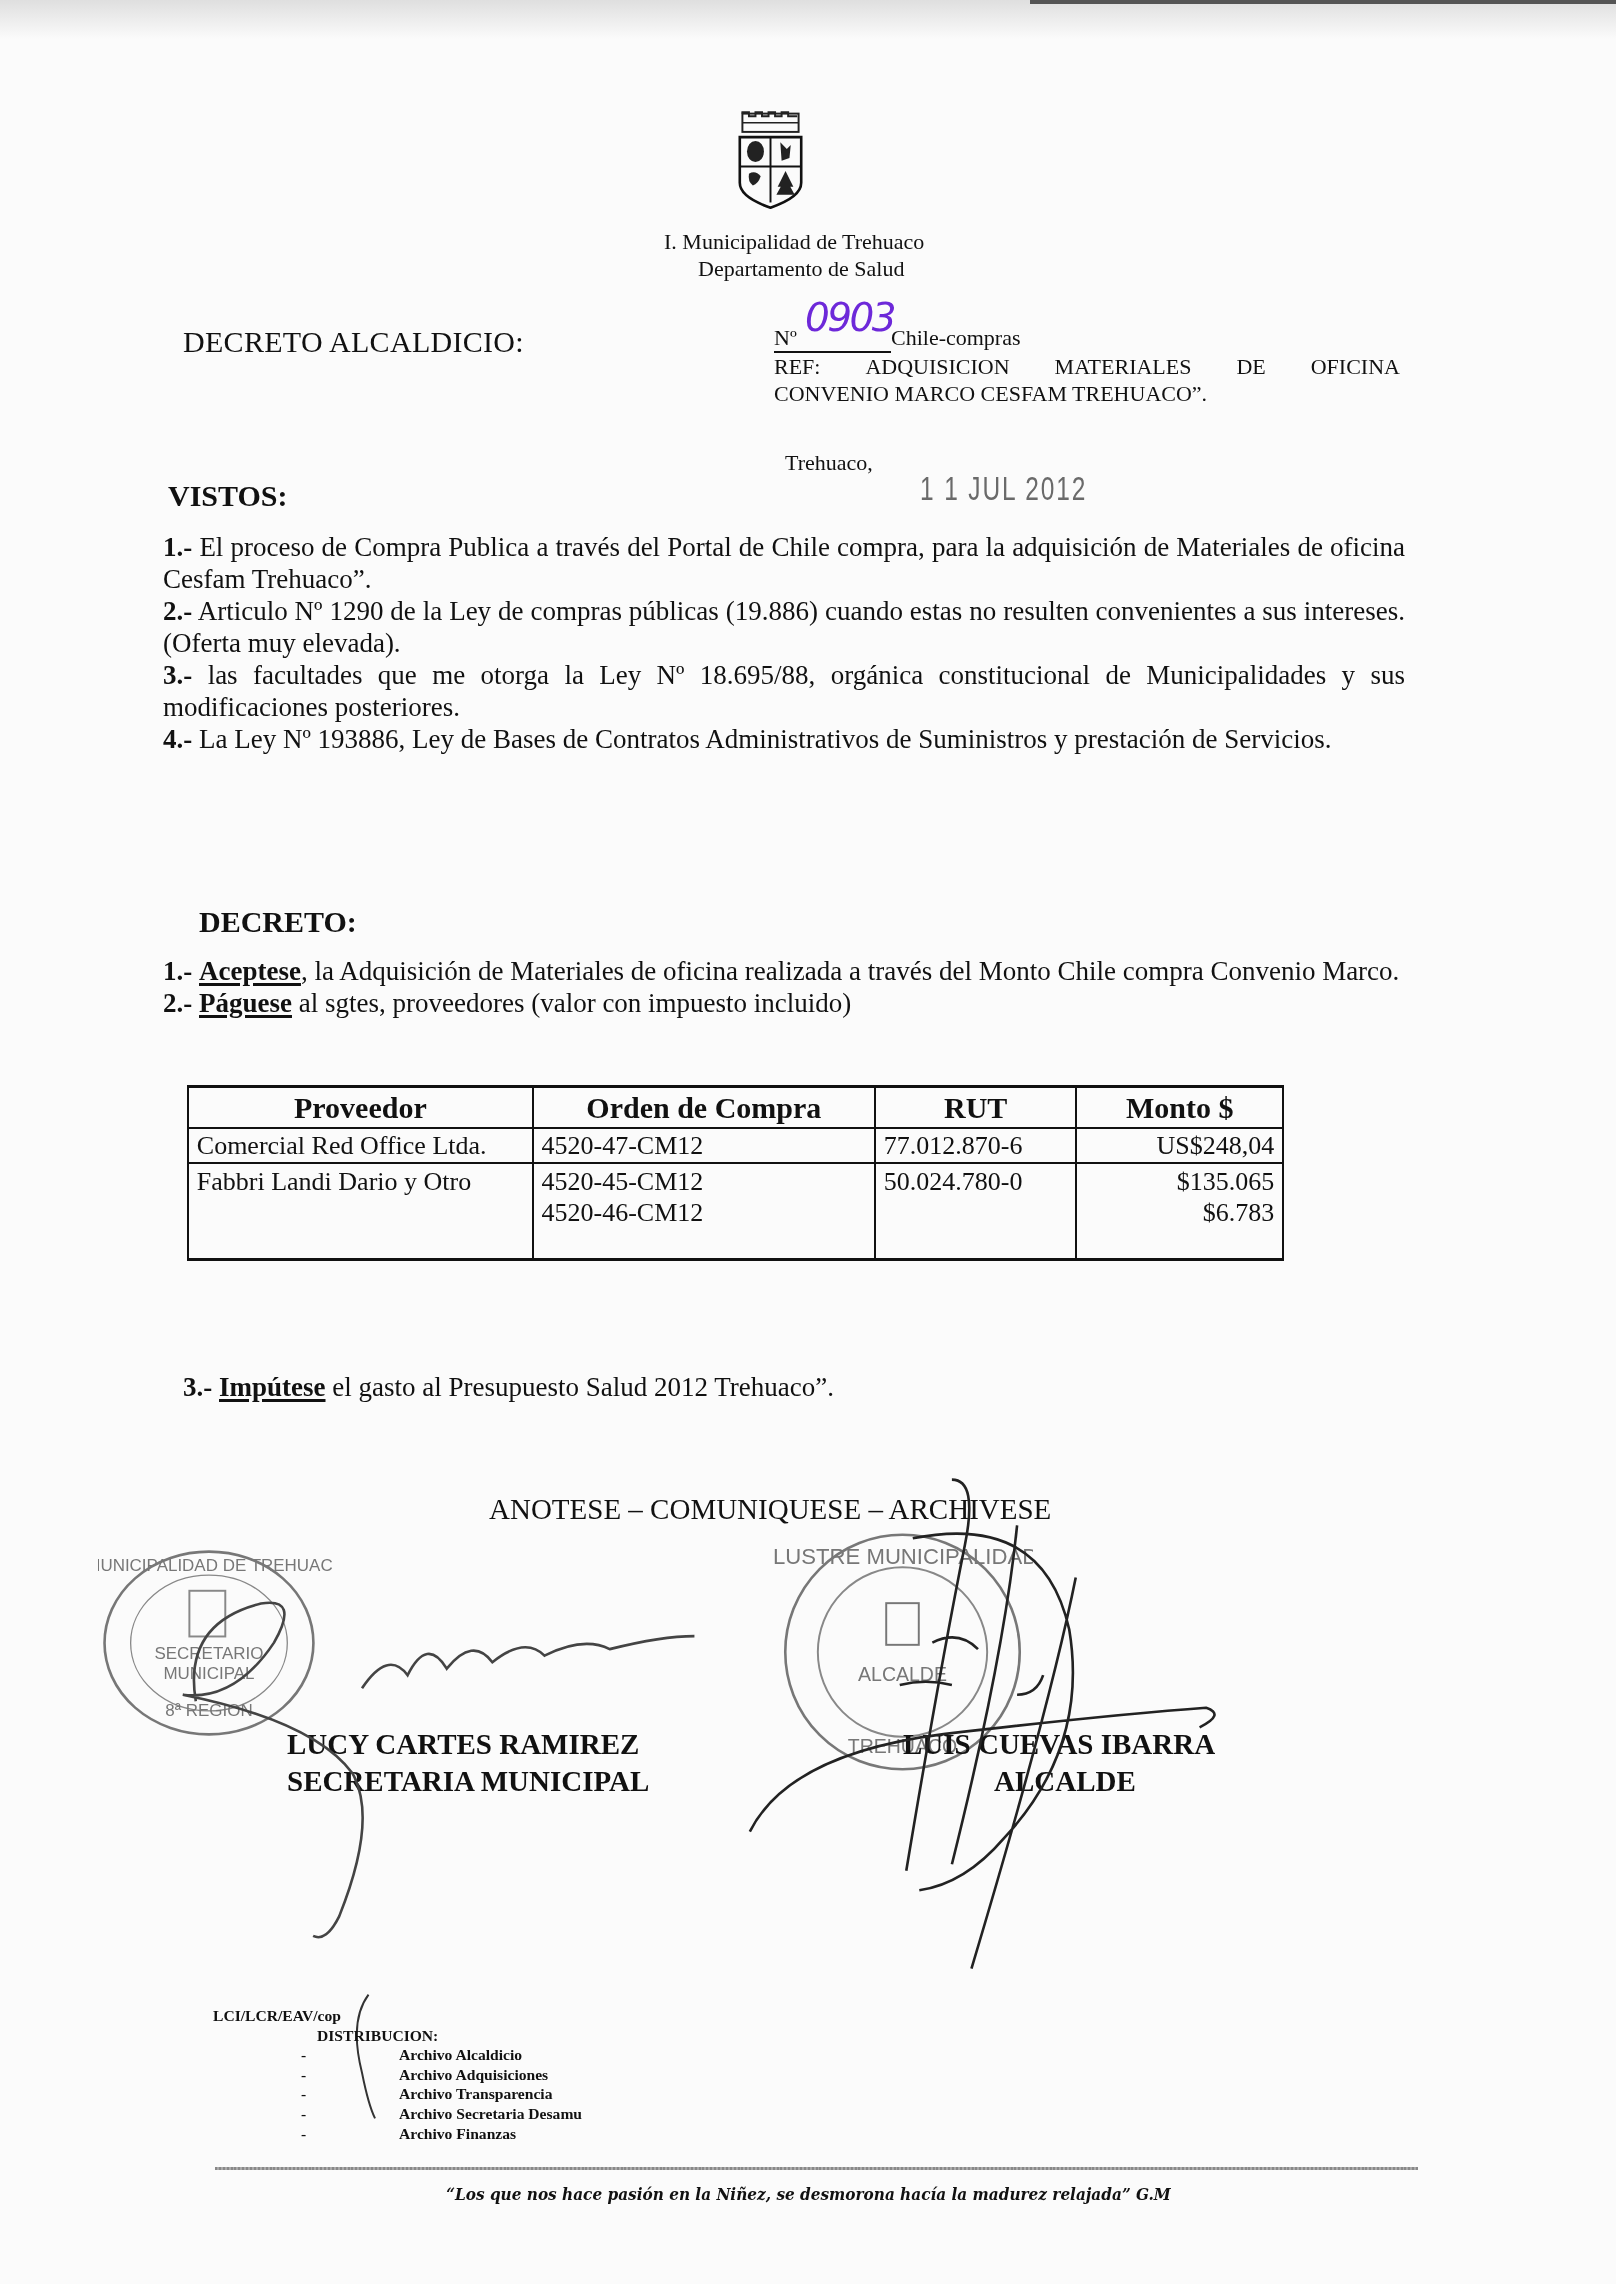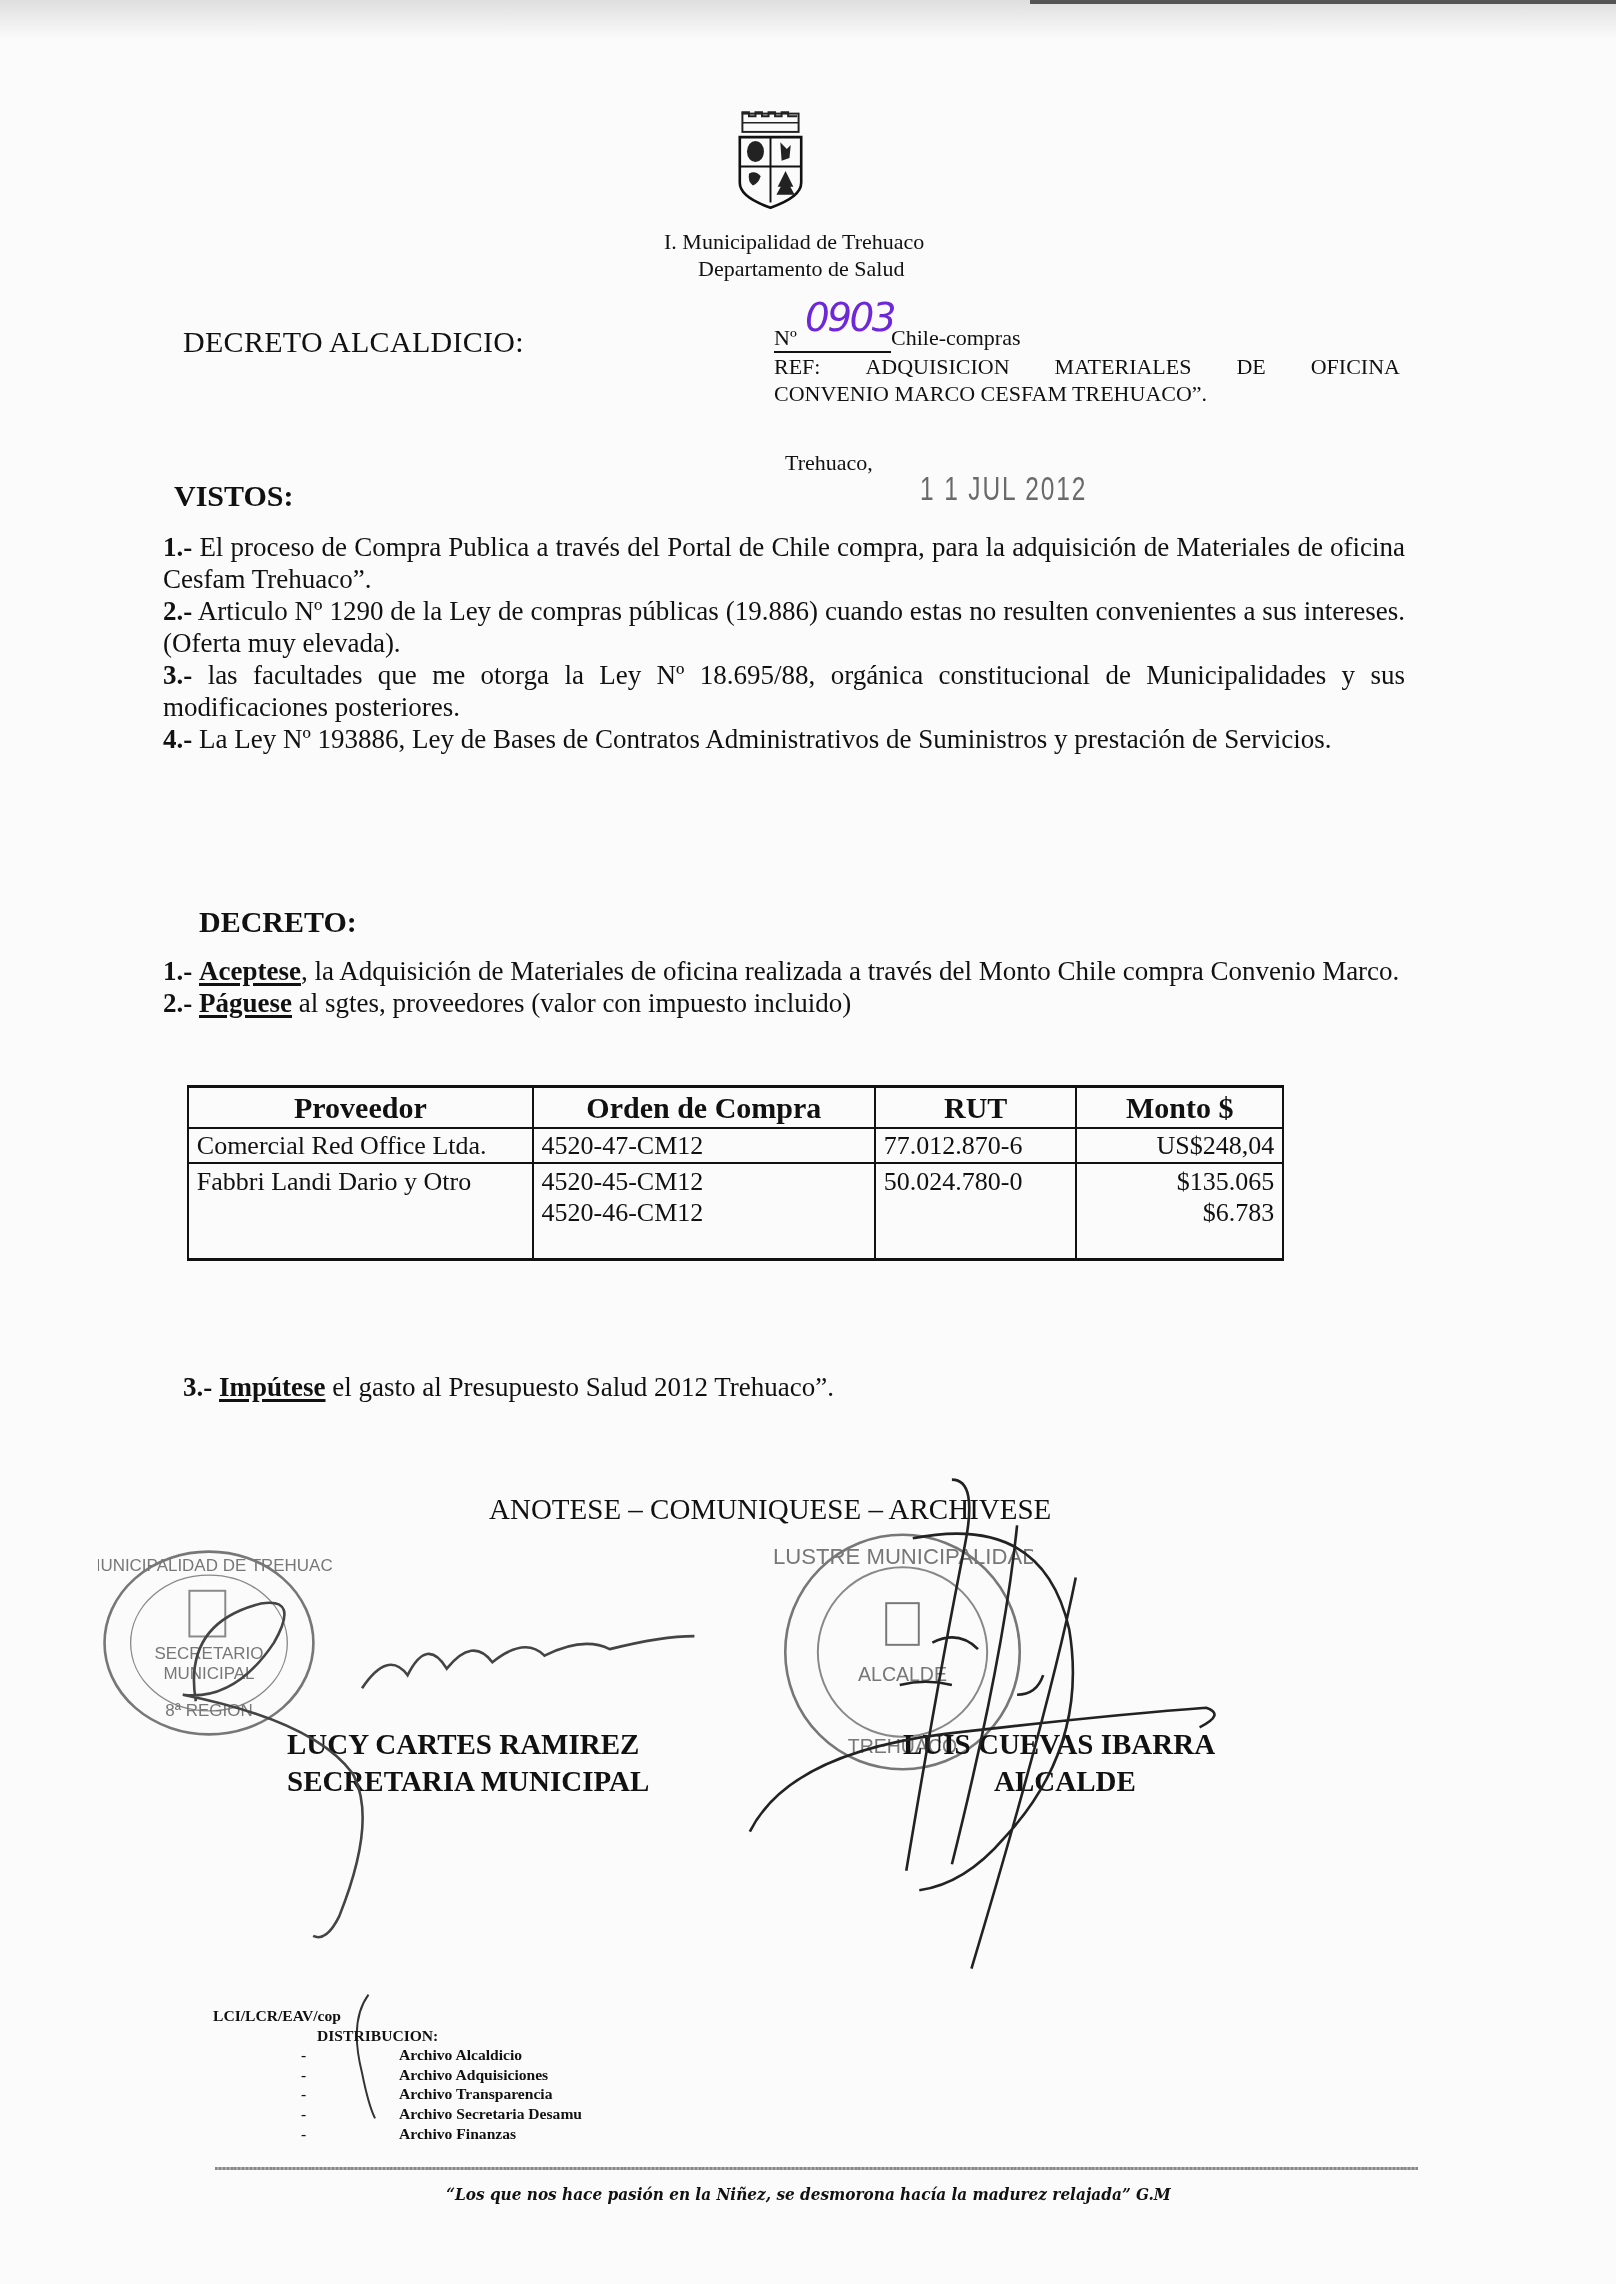--- a/index.html
+++ b/index.html
@@ -112,21 +112,21 @@
     <span>MATERIALES</span>
     <span>DE</span>
     <span>OFICINA</span>
   </div>
   <div>CONVENIO MARCO CESFAM  TREHUACO”.</div>
 </div>
 
 <div class="place">Trehuaco,</div>
 <div class="stamp-date">1 1 JUL 2012</div>
 
-<div class="section-head" style="left:174px; top:479px;">VISTOS:</div>
+<div class="section-head" style="left:168px; top:479px;">VISTOS:</div>
 
 <div class="body-text" style="top:513px;">
   <p><b class="num">1.-</b><span> El proceso de Compra Publica  a través del Portal de Chile compra,  para la adquisición de Materiales de oficina  Cesfam Trehuaco”.</span></p>
   <p><b class="num">2.-</b><span> Articulo Nº 1290 de la Ley de compras públicas (19.886) cuando estas no resulten convenientes a sus intereses. (Oferta muy elevada).</span></p>
   <p><b class="num">3.-</b><span> las facultades que me otorga la Ley Nº 18.695/88, orgánica constitucional de Municipalidades y sus modificaciones posteriores.</span></p>
   <p><b class="num">4.-</b><span> La Ley Nº 193886, Ley de Bases de Contratos Administrativos de Suministros y prestación de Servicios.</span></p>
 </div>
 
 <div class="section-head" style="left:199px; top:905px;">DECRETO:</div>
 

